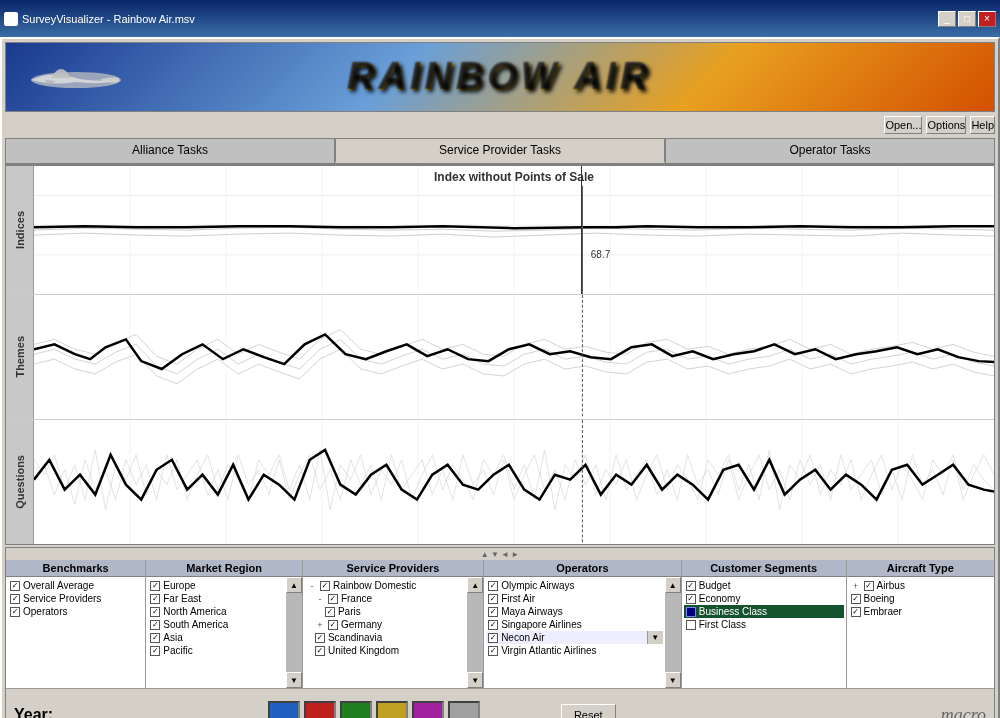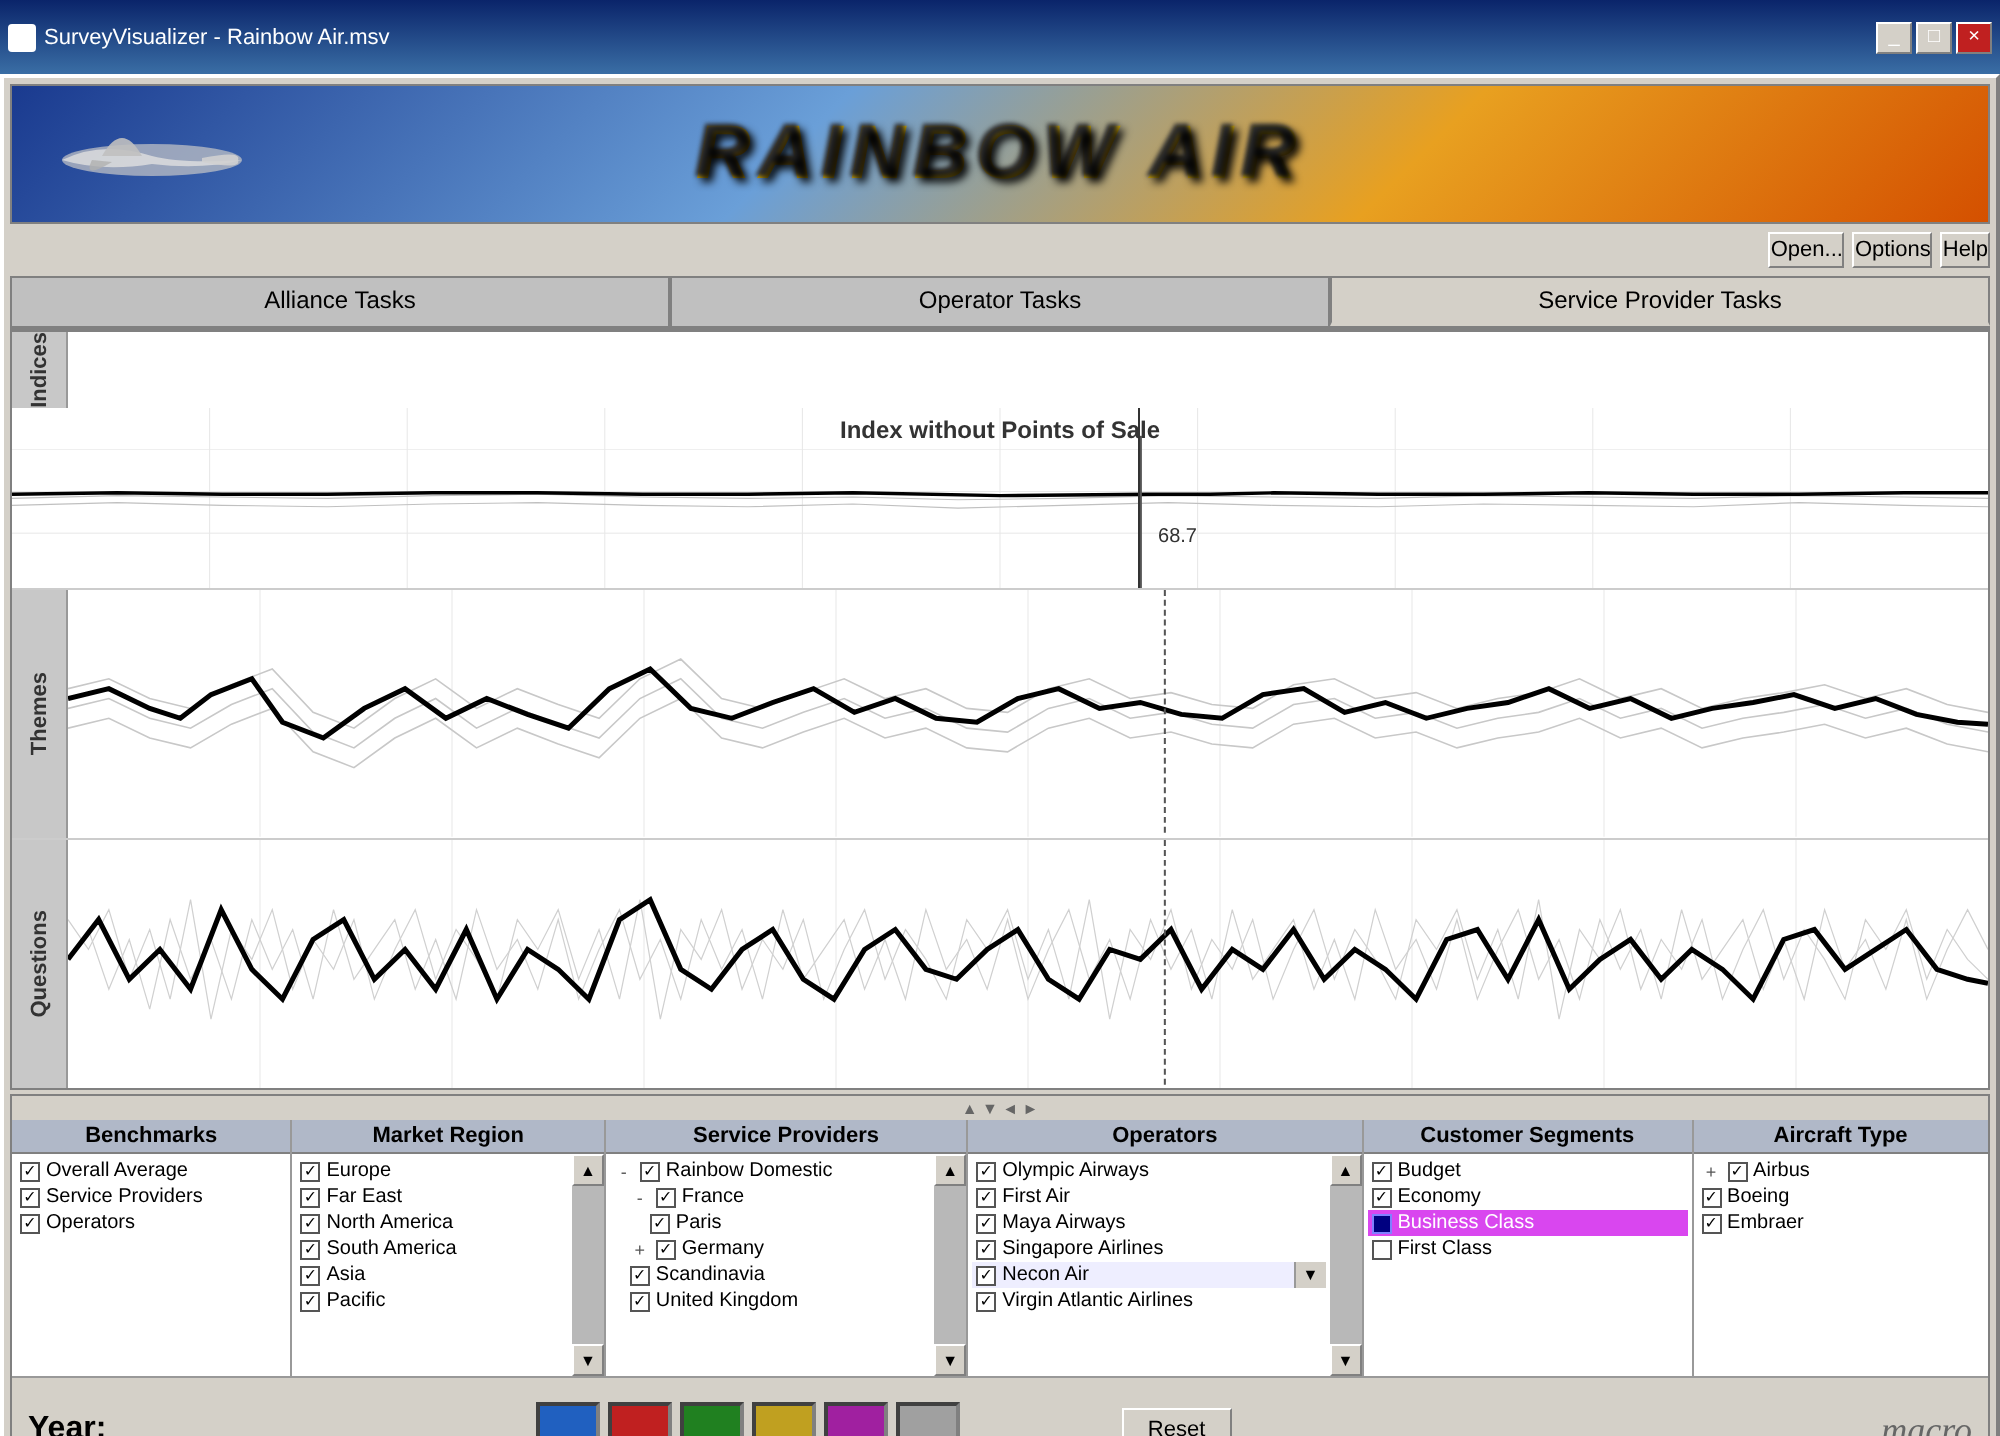--- a/index.html
+++ b/index.html
@@ -90,21 +90,21 @@
     .chart-label-col {
       width: 28px; background: #c8c8c8; border-right: 1px solid #999;
       display: flex; align-items: center; justify-content: center;
     }
     .chart-label-text {
       writing-mode: vertical-rl; text-orientation: mixed;
       transform: rotate(180deg); font-size: 11px; font-weight: bold; color: #333;
     }
     .chart-plot { flex: 1; position: relative; overflow: hidden; background: white; }
 
-    .section-indices { height: 130px; flex-direction: column; }
+    .section-indices { height: 130px; }
     .section-themes { height: 125px; }
     .section-questions { height: 125px; }
 
     .chart-title-overlay {
       position: absolute; top: 4px; left: 50%; transform: translateX(-50%);
       font-size: 12px; font-weight: bold; color: #333; z-index: 10; white-space: nowrap;
     }
 
     .crosshair-line {
       position: absolute; top: 0; bottom: 0; width: 1px; background: #333; z-index: 5;
@@ -222,22 +222,22 @@
   </div>
 
   <div class="toolbar-row">
     <button class="toolbar-btn">Open...</button>
     <button class="toolbar-btn">Options</button>
     <button class="toolbar-btn">Help</button>
   </div>
 
   <div class="tabs-row">
     <div class="tab">Alliance Tasks</div>
+    <div class="tab active">Service Provider Tasks</div>
     <div class="tab">Operator Tasks</div>
-    <div class="tab active">Service Provider Tasks</div>
   </div>
 
   <div class="charts-area">
 
     <div class="chart-section section-indices">
       <div class="chart-label-col">
         <span class="chart-label-text">Indices</span>
       </div>
       <div class="chart-plot">
         <div class="chart-title-overlay">Index without Points of Sale</div>
@@ -475,21 +475,21 @@
         <div class="filter-header">Customer Segments</div>
         <div class="filter-list">
           <div class="filter-item">
             <span class="check-box checked">✓</span>
             <span>Budget</span>
           </div>
           <div class="filter-item">
             <span class="check-box checked">✓</span>
             <span>Economy</span>
           </div>
-          <div class="filter-item highlighted" style="background:#d946ef;color:white;">
+          <div class="filter-item highlighted" style="background:#14532d;color:white;">
             <span class="check-box" style="background:#000080;border-color:#8080ff;"></span>
             <span>Business Class</span>
           </div>
           <div class="filter-item">
             <span class="check-box"></span>
             <span>First Class</span>
           </div>
         </div>
       </div>
 

